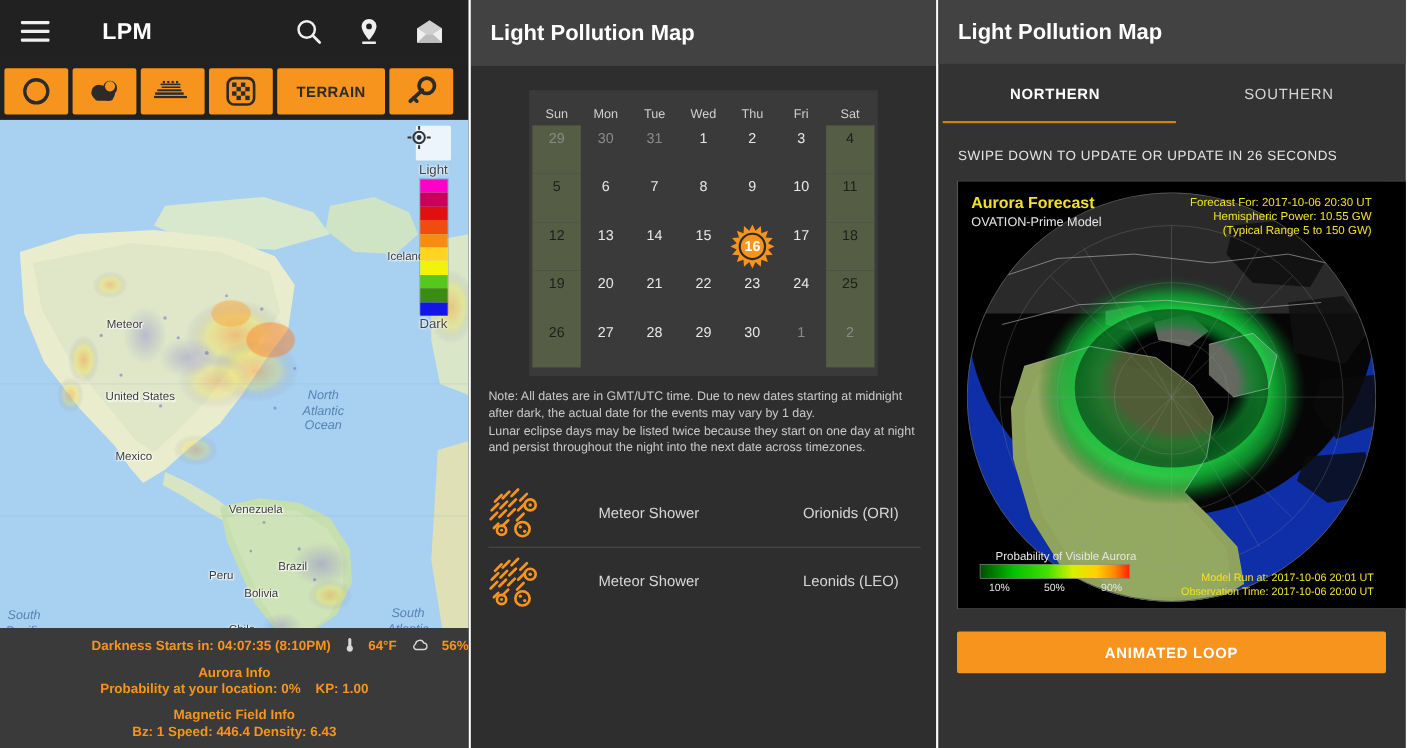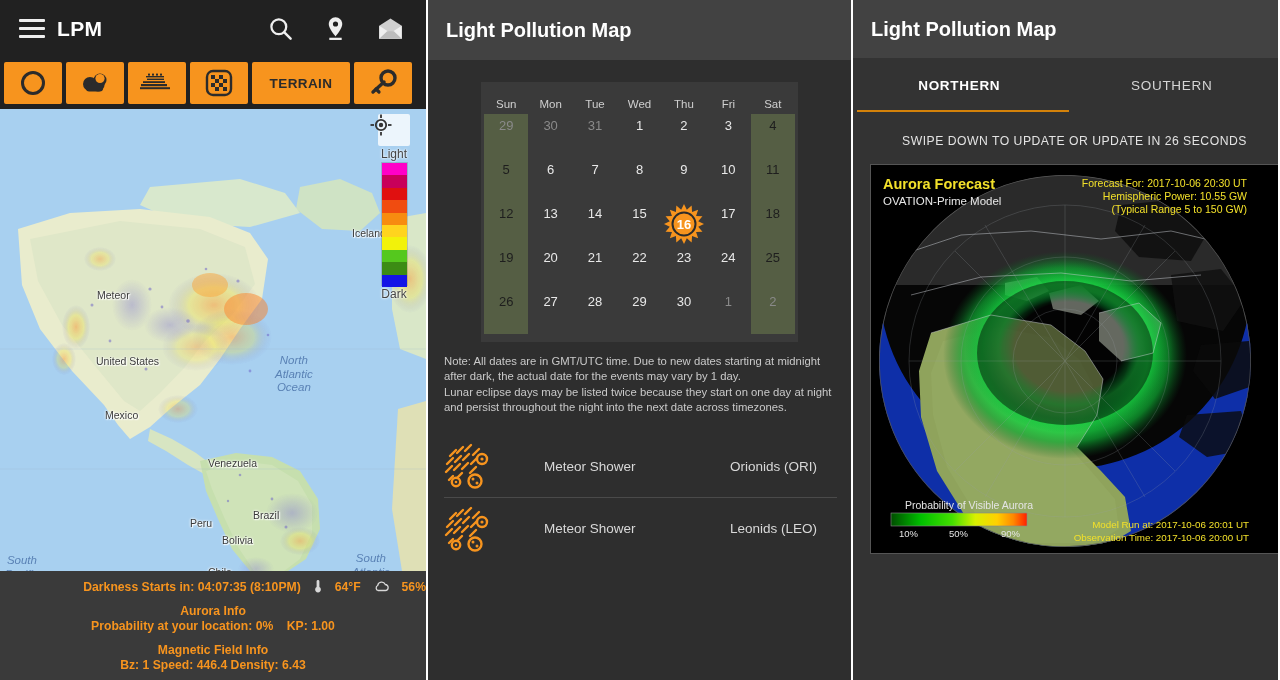--- a/index.html
+++ b/index.html
@@ -18,21 +18,21 @@
     background: #2b2b2b;
     overflow: hidden;
   }
   .appbar {
     height: 57px; background: #212121;
     display: flex; align-items: center; padding: 0 14px;
   }
   .hamburger { width: 26px; height: 19px; display: flex; flex-direction: column;
     justify-content: space-between; margin-left: 5px; cursor: pointer; }
   .hamburger span { display: block; height: 2.6px; background: #efefef; border-radius: 1px; }
-  .app-title { color: #fff; font-size: 21px; font-weight: bold; margin-left: 12px; letter-spacing: .3px; }
+  .app-title { color: #fff; font-size: 21px; font-weight: bold; margin-left: 48px; letter-spacing: .3px; }
   .appbar-actions { margin-left: auto; display: flex; align-items: center; gap: 28px; padding-right: 8px; }
   .ab-icon { width: 27px; height: 27px; display: block; cursor: pointer; }
 
   .toolrow {
     height: 52px; background: #212121; display: flex;
     align-items: center; gap: 4px; padding: 0 4px;
   }
   .toolbtn {
     background: #f7941e; height: 42px; border-radius: 2px;
     display: flex; align-items: center; justify-content: center;
@@ -100,21 +100,21 @@
 
   
   .panel-aur { position: relative; width: 425px; height: 680px; background: #333; overflow: hidden; }
   .aur-appbar { height: 58px; background: #424242; display: flex; align-items: center; padding: 0 18px; }
   .aur-appbar .t { color: #fff; font-size: 20px; font-weight: bold; }
   .tabs { display: flex; height: 54px; position: relative; }
   .tab { flex: 1; display: flex; align-items: center; justify-content: center;
     color: #fff; font-size: 13.5px; font-weight: bold; letter-spacing: .7px; cursor: pointer; }
   .tab.inactive { color: #d5d5d5; font-weight: normal; }
   .tab-underline { position: absolute; bottom: 0; left: 4px; width: 212px; height: 2.5px; background: #d4820a; }
-  .swipe { color: #e3e3e3; font-size: 12.2px; letter-spacing: .5px; margin: 22px 0 0 18px; text-align: center; }
+  .swipe { color: #e3e3e3; font-size: 12.2px; letter-spacing: .5px; margin: 22px 0 0 18px; }
   .aurimg { margin: 16px 18px 0 17px; width: 426px; height: 390px; background: #000;
     border: 1px solid #555; position: relative; overflow: hidden; }
   .aurimg svg { display: block; }
   .loopbtn { margin: 20px 18px 0 17px; height: 38px; background: #f7941e; color: #fff;
     display: flex; align-items: center; justify-content: center;
     font-size: 13.5px; font-weight: bold; letter-spacing: .7px; cursor: pointer; border-radius: 2px; }
 </style>
 </head>
 <body>
 
@@ -681,14 +681,15 @@
         <rect x="20" y="348" width="136" height="13" fill="url(#probGrad)" stroke="#888" stroke-width=".6"></rect>
         <text x="28" y="372" fill="#e4e4e4" font-family="Liberation Sans, sans-serif" font-size="9.5">10%</text>
         <text x="78" y="372" fill="#e4e4e4" font-family="Liberation Sans, sans-serif" font-size="9.5">50%</text>
         <text x="130" y="372" fill="#e4e4e4" font-family="Liberation Sans, sans-serif" font-size="9.5">90%</text>
 
         <text x="378" y="363" fill="#f2e02a" text-anchor="end" font-family="Liberation Sans, sans-serif" font-size="9.8">Model Run at: 2017-10-06 20:01 UT</text>
         <text x="378" y="376" fill="#f2e02a" text-anchor="end" font-family="Liberation Sans, sans-serif" font-size="9.8">Observation Time: 2017-10-06 20:00 UT</text>
       </svg>
     </div>
 
+    <div class="loopbtn">ANIMATED LOOP</div>
   </div>
 </div>
 
 </body></html>

